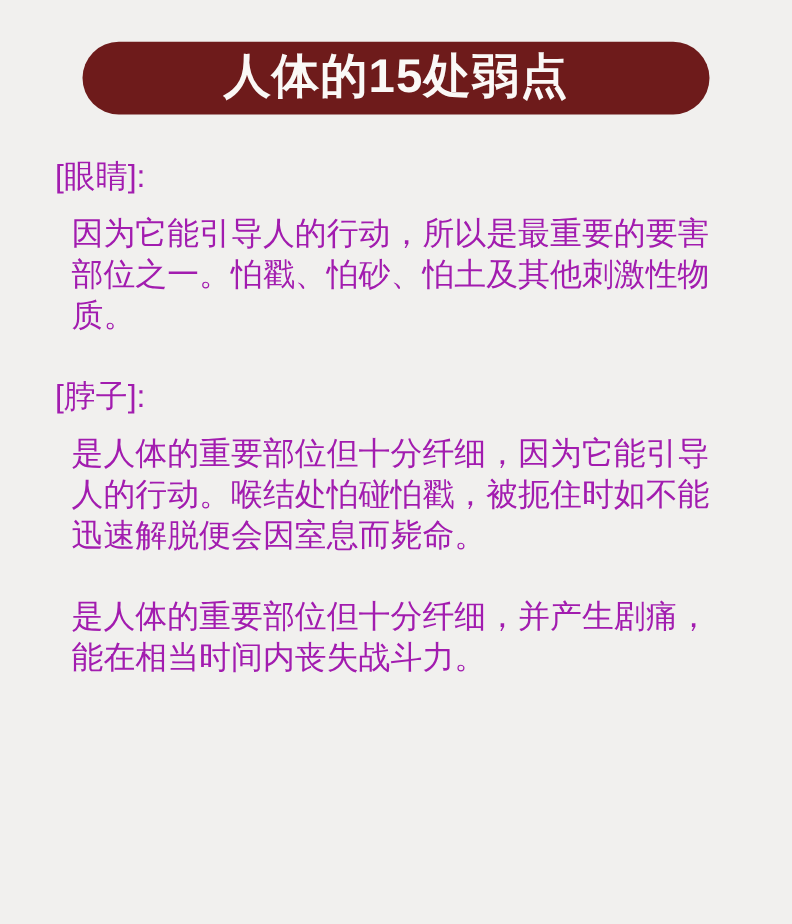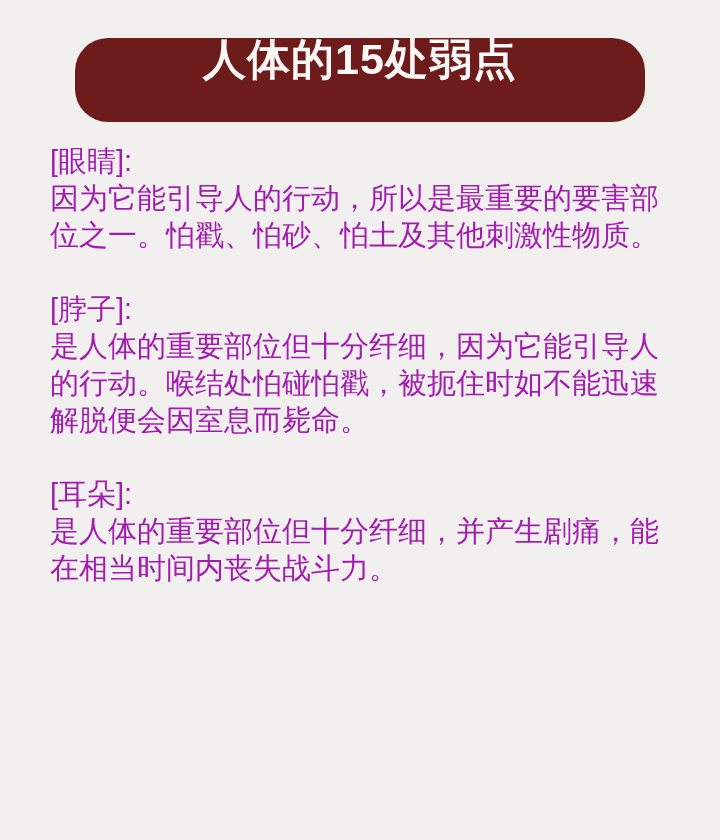--- a/index.html
+++ b/index.html
@@ -12,25 +12,25 @@
     background: #f1f0ee;
     font-family: "Liberation Sans", "DejaVu Sans", sans-serif;
     position: relative;
     overflow: hidden;
   }
   .title-pill {
     position: absolute;
     left: 75px;
     top: 38px;
     width: 570px;
-    height: 84px;
+    height: 66px;
     background: #6e1b1b;
     border-radius: 33px;
     display: flex;
-    align-items: flex-start;
+    align-items: center;
     justify-content: center;
   }
   .title-text {
     color: #faf8f6;
     font-size: 43px;
     font-weight: 600;
     letter-spacing: 1px;
     line-height: 1;
     padding-bottom: 2px;
   }
@@ -46,21 +46,21 @@
   .section {
     margin-bottom: 37px;
   }
   .section:last-child {
     margin-bottom: 0;
   }
   .section-header {
     white-space: nowrap;
   }
   .section-body {
-    margin: 0;
+    margin: 15px;
     word-break: break-all;
   }
 </style>
 </head>
 <body>
 
 <div class="title-pill">
   <span class="title-text">人体的15处弱点</span>
 </div>
 
@@ -70,16 +70,15 @@
     <p class="section-body">因为它能引导人的行动，所以是最重要的要害部位之一。怕戳、怕砂、怕土及其他刺激性物质。</p>
   </div>
 
 
   <div class="section">
     <div class="section-header">[脖子]:</div>
     <p class="section-body">是人体的重要部位但十分纤细，因为它能引导人的行动。喉结处怕碰怕戳，被扼住时如不能迅速解脱便会因室息而毙命。</p>
   </div>
 
   <div class="section">
-    <div class="section-header">[耳朵]:</div>
     <p class="section-body">是人体的重要部位但十分纤细，并产生剧痛，能在相当时间内丧失战斗力。</p>
   </div>
 </div>
 
 </body></html>

